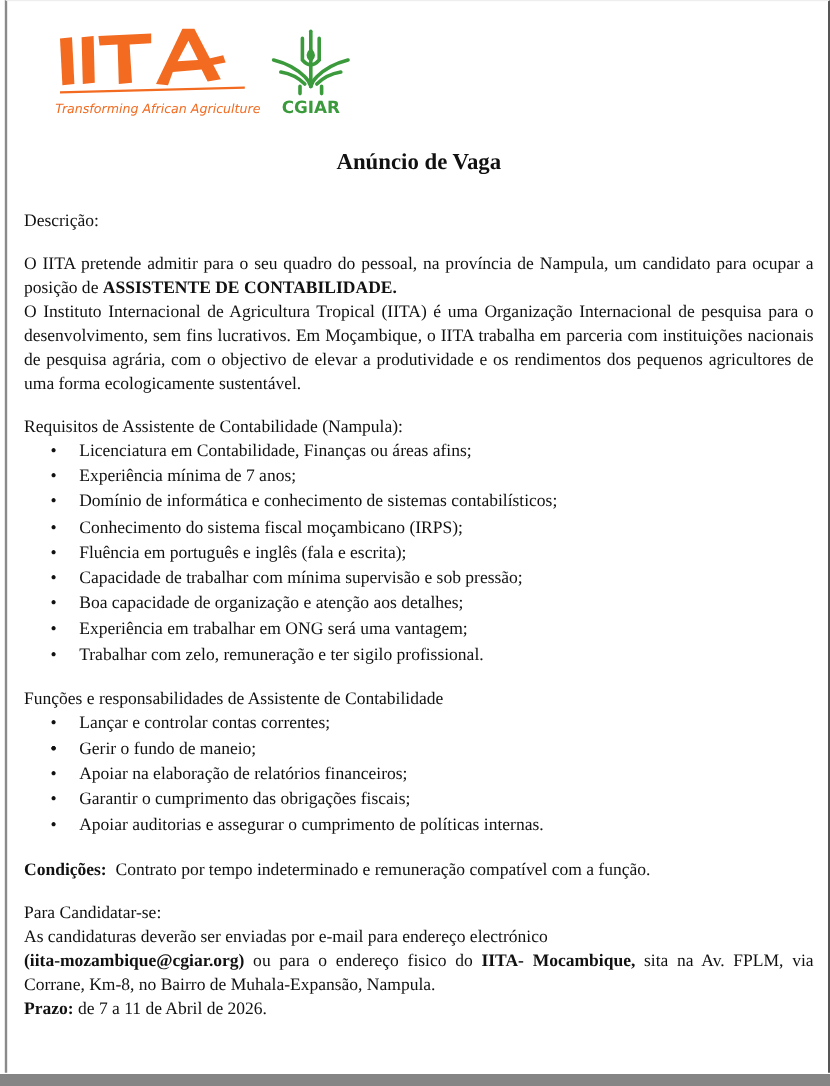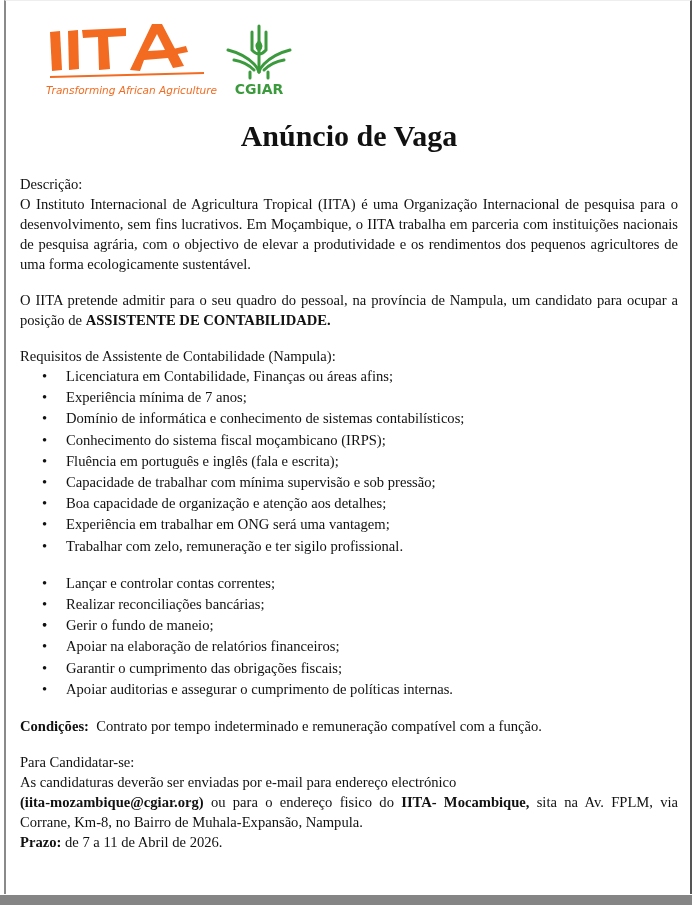--- a/index.html
+++ b/index.html
@@ -12,21 +12,21 @@
     border-left: 2px solid #8a8a8a; border-right: 2px solid #555; border-top: 1px solid #eeeeee;
     background: #fff;
   }
   .bottom-bar { position: absolute; left: 0; top: 895px; width: 692px; height: 10px; background: #858585; }
   .logos { position: absolute; left: 16px; top: 18px; height: 82px; width: 260px; margin-left: 28px; }
   .iita-logo { position: absolute; left: 0; top: 0; width: 182px; height: 80px; }
   .cgiar-logo { position: absolute; left: 180px; top: 2px; width: 70px; height: 78px; }
   .content { position: absolute; left: 20px; top: 112px; width: 658px; font-size: 13.6px; line-height: 20px; }
   .title {
     text-align: center; font-family: "Liberation Serif", "DejaVu Serif", serif; font-weight: bold;
-    font-size: 30px; line-height: 40px; margin: 4px 0 18px 0; color: #111; letter-spacing: 0px;
+    font-size: 19px; line-height: 40px; margin: 4px 0 18px 0; color: #111; letter-spacing: 0px;
   }
   .section-head { font-weight: normal; }
   p { margin: 0; }
   .justify { text-align: justify; }
   .para-gap { margin-top: 16px; }
   .list { margin: 0; padding: 0; list-style: none; }
   .list li { position: relative; padding-left: 46px; line-height: 21.2px; white-space: nowrap; }
   .list li .bullet { position: absolute; left: 22px; top: 0; }
   .txt { font-family: "Liberation Serif", "DejaVu Serif", serif; font-size: 14.6px; }
 </style>
@@ -67,45 +67,46 @@
     </g>
     <text x="35" y="74" text-anchor="middle" fill="#3a9a3c" font-family="DejaVu Sans, sans-serif" font-weight="bold" font-size="14">CGIAR</text>
   </svg>
 </div>
 
 <div class="content txt">
   <div class="title">Anúncio de Vaga</div>
 
   <div>
     <div class="section-head">Descrição:</div>
-    <p class="justify">O Instituto Internacional de Agricultura Tropical (IITA) é uma Organização Internacional de pesquisa para o desenvolvimento, sem fins lucrativos. Em Moçambique, o IITA trabalha em parceria com instituições nacionais de pesquisa agrária, com o objectivo de elevar a produtividade e os rendimentos dos pequenos agricultores de uma forma ecologicamente sustentável.</p>
     <p class="justify para-gap">
       <span>O IITA pretende admitir para o seu quadro do pessoal, na província de Nampula, um candidato para ocupar a posição de </span><b>ASSISTENTE DE CONTABILIDADE.</b>
     </p>
+    <p class="justify">O Instituto Internacional de Agricultura Tropical (IITA) é uma Organização Internacional de pesquisa para o desenvolvimento, sem fins lucrativos. Em Moçambique, o IITA trabalha em parceria com instituições nacionais de pesquisa agrária, com o objectivo de elevar a produtividade e os rendimentos dos pequenos agricultores de uma forma ecologicamente sustentável.</p>
   </div>
 
   <div class="para-gap">
     <div class="section-head">Requisitos de Assistente de Contabilidade (Nampula):</div>
     <ul class="list">
       <li><span class="bullet">•</span><span> Licenciatura em Contabilidade, Finanças ou áreas afins;</span></li>
       <li><span class="bullet">•</span><span>Experiência mínima de 7 anos;</span></li>
       <li><span class="bullet">•</span><span>Domínio de informática e conhecimento de sistemas contabilísticos;</span></li>
       <li><span class="bullet">•</span><span>Conhecimento do sistema fiscal moçambicano (IRPS);</span></li>
       <li><span class="bullet">•</span><span>Fluência em português e inglês (fala e escrita);</span></li>
       <li><span class="bullet">•</span><span>Capacidade de trabalhar com mínima supervisão e sob pressão;</span></li>
       <li><span class="bullet">•</span><span>Boa capacidade de organização e atenção aos detalhes;</span></li>
       <li><span class="bullet">•</span><span>Experiência em trabalhar em ONG será uma vantagem;</span></li>
       <li><span class="bullet">•</span><span>Trabalhar com zelo, remuneração e ter sigilo profissional.</span></li>
     </ul>
   </div>
 
   <div class="para-gap">
+    <div class="section-head">Funções e responsabilidades de Assistente de Contabilidade</div>
     <ul class="list">
       <li><span class="bullet">•</span><span>Lançar e controlar contas correntes;</span></li>
-      <li><span class="bullet">•</span><span>Realizar reconciliações bancárias;</span></li>
+      <li><span class="bullet">•</span></li>
       <li><span class="bullet">•</span></li>
       <li><span class="bullet">•</span><span>Gerir o fundo de maneio;</span></li>
       <li><span class="bullet">•</span><span>Apoiar na elaboração de relatórios financeiros;</span></li>
       <li><span class="bullet">•</span><span>Garantir o cumprimento das obrigações fiscais;</span></li>
       <li><span class="bullet">•</span><span>Apoiar auditorias e assegurar o cumprimento de políticas internas.</span></li>
     </ul>
   </div>
 
   <p class="para-gap">
     <b>Condições:</b><span style="white-space:pre">  Contrato por tempo indeterminado e remuneração compatível com a função.</span>

